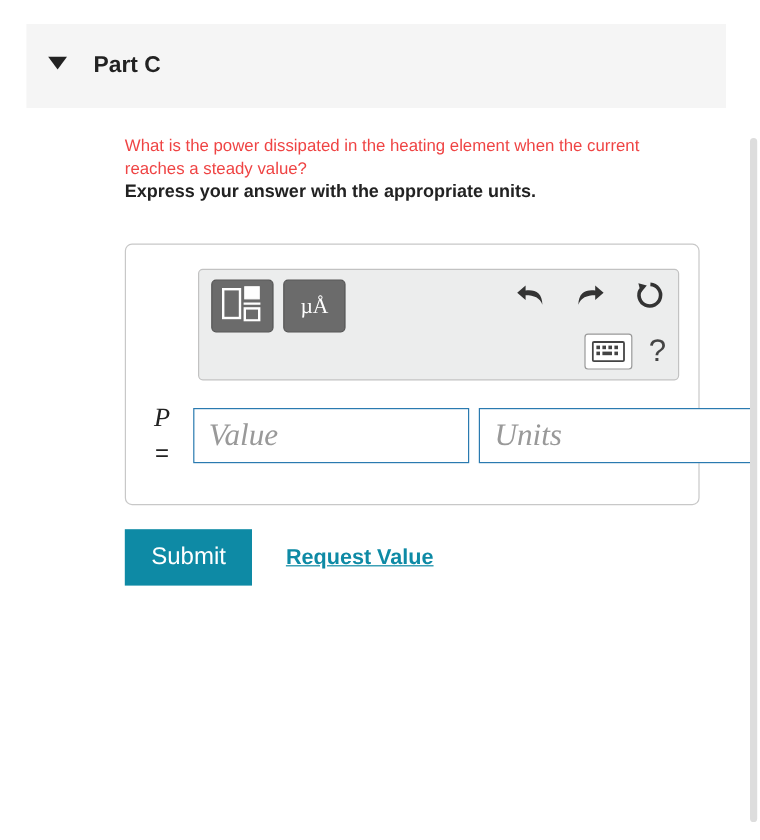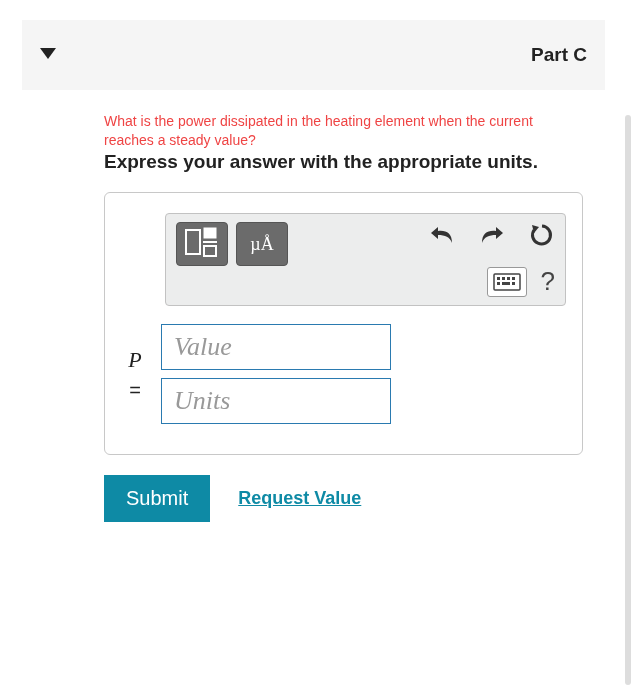--- a/index.html
+++ b/index.html
@@ -27,45 +27,44 @@
     .container {
       padding: 20px 28px 0 22px;
     }
     .part-header {
       background: #f5f5f5;
       padding: 24px 18px;
       display: flex;
       align-items: center;
       gap: 22px;
       margin-bottom: 22px;
-      justify-content: space-between;
     }
     .chevron-down-icon svg {
       width: 16px;
       height: 12px;
     }
     .part-label {
       font-weight: bold;
       font-size: 19px;
       color: #222;
     }
     .body-area {
       padding-left: 82px;
       padding-right: 22px;
     }
     .question-text {
       font-size: 14px;
       line-height: 1.35;
       color: #ef4444;
     }
     .instruction {
-      font-size: 19px;
+      font-size: 15px;
       font-weight: bold;
       color: #222;
-      margin-bottom: 18px;
+      margin-bottom: 34px;
       line-height: 1.3;
     }
     .answer-panel {
       border: 1px solid #c8c8c8;
       border-radius: 6px;
       padding: 20px 16px 30px 16px;
     }
     .toolbar {
       background: #eceded;
       border: 1px solid #c2c2c2;
@@ -156,21 +155,21 @@
     }
     .var-col {
       display: flex;
       flex-direction: column;
       align-items: center;
       gap: 6px;
       margin-right: 14px;
     }
     .fields-col {
       display: flex;
-      flex-direction: column;
+      flex-direction: row;
       gap: 8px;
     }
     .field-box {
       border: 1.5px solid #2a7ab0;
       width: 230px;
       height: 46px;
       padding: 6px 12px;
       font-family: Georgia, 'Times New Roman', serif;
       font-style: italic;
       font-size: 26px;

